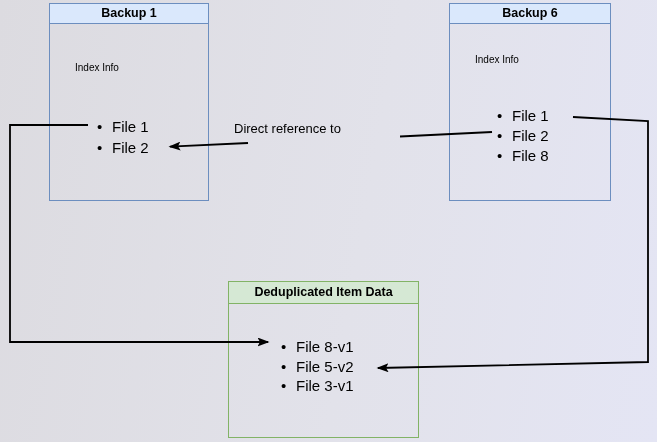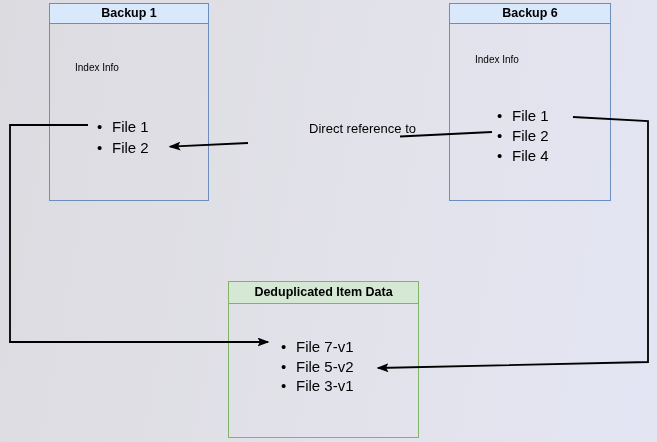--- a/index.html
+++ b/index.html
@@ -75,21 +75,21 @@
 
   #dedup { left: 228px; top: 281px; width: 191px; height: 157px; }
   #dedup .node-header { height: 22px; line-height: 21px; }
   #dedup ul.file-list { left: 52px; top: 33px; line-height: 19.5px; }
 
   .annotation {
     position: absolute;
     left: 234px;
     top: 121px;
     width: 182px;
-    text-align: right;
+    text-align: left;
     font-size: 13px;
     line-height: 15.5px;
   }
 </style>
 </head>
 <body>
 
 <div class="canvas">
 
   <div class="node backup-box" id="backup1">
@@ -103,30 +103,30 @@
     </div>
   </div>
 
   <div class="node backup-box" id="backup2">
     <div class="node-header">Backup 6</div>
     <div class="node-body">
       <div class="body-label">Index Info</div>
       <ul class="file-list">
         <li>File 1</li>
         <li>File 2</li>
-        <li>File 4</li>
+        <li>File 8</li>
       </ul>
     </div>
   </div>
 
   <div class="node dedup-box" id="dedup">
     <div class="node-header">Deduplicated Item Data</div>
     <div class="node-body">
       <ul class="file-list">
-        <li>File 7-v1</li>
+        <li>File 8-v1</li>
         <li>File 5-v2</li>
         <li>File 3-v1</li>
       </ul>
     </div>
   </div>
 
   <div class="annotation">
     <div>Direct reference to</div>
   </div>
 

